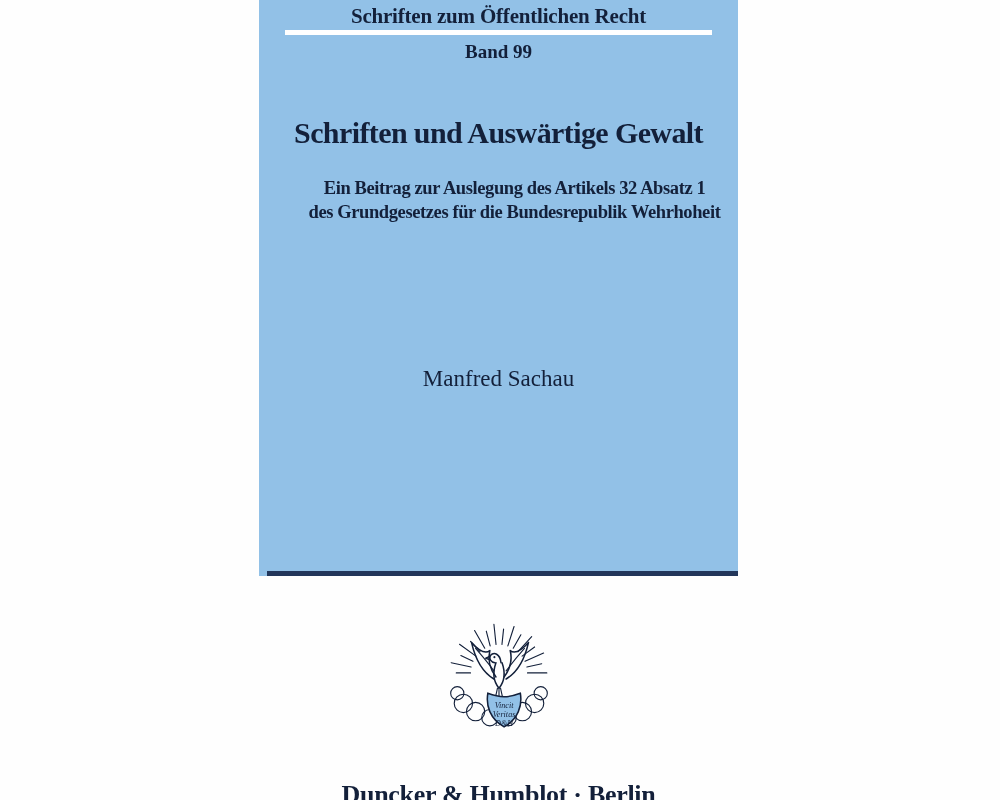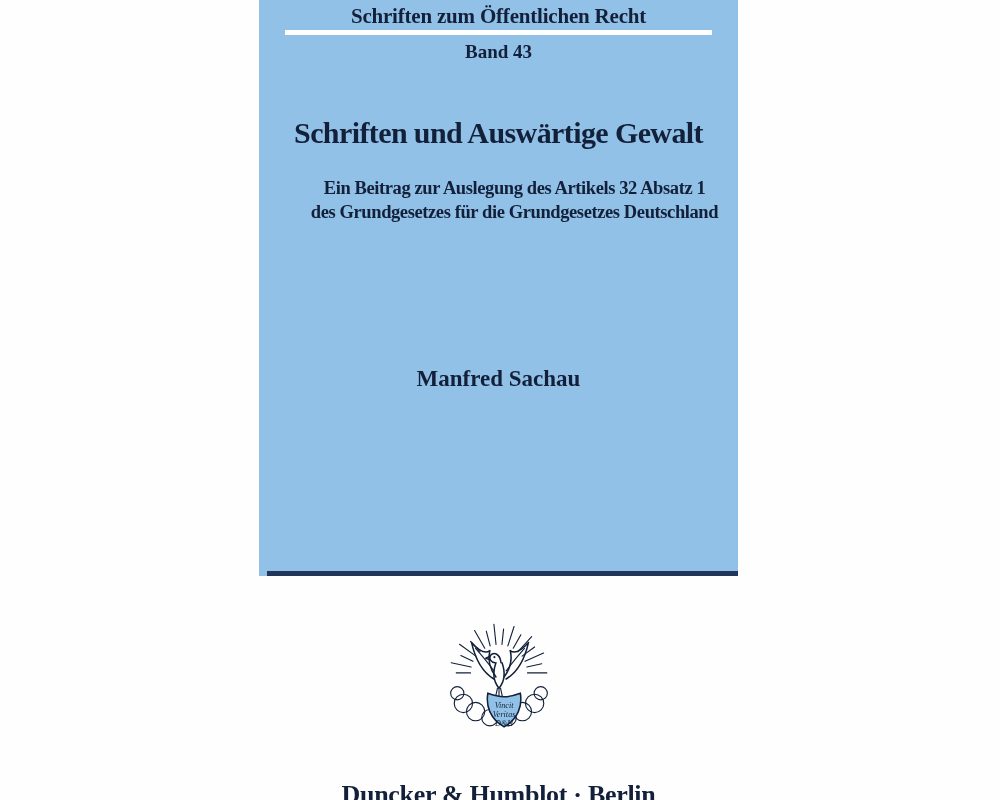--- a/index.html
+++ b/index.html
@@ -47,21 +47,21 @@
   .subtitle {
     top: 176px;
     font-size: 18.5px; font-weight: bold; line-height: 24px; letter-spacing: -0.4px; padding-left: 32px;
   }
   .von {
     top: 328px;
     font-size: 17px; font-weight: bold;
   }
   .author {
     top: 366px;
-    font-size: 23px; font-weight: bold;
+    font-size: 23px; font-weight: normal;
   }
   .logo {
     position: absolute;
     top: 620px; left: 50%;
     transform: translateX(-50%);
     width: 112px; height: 116px;
   }
   .logo svg { display: block; width: 100%; height: 100%; }
   .logo .stroke { fill: none; stroke: var(--ink); stroke-width: 1.5; stroke-linecap: round; stroke-linejoin: round; }
   .logo .thin { stroke-width: 1.1; }
@@ -84,27 +84,27 @@
 </style>
 </head>
 <body>
 
 <div class="cover">
 
   <div class="abs series-title">Schriften zum Öffentlichen Recht</div>
 
   <div class="series-rule"></div>
 
-  <div class="abs band">Band 43</div>
+  <div class="abs band">Band 99</div>
 
   <div class="abs book-title">Schriften und Auswärtige Gewalt</div>
 
   <div class="abs subtitle">
     <span>Ein Beitrag zur Auslegung des Artikels 32 Absatz 1</span><br>
-    <span>des Grundgesetzes für die Grundgesetzes Deutschland</span>
+    <span>des Grundgesetzes für die Bundesrepublik Wehrhoheit</span>
   </div>
 
 
   <div class="abs author">Manfred Sachau</div>
 
   <div class="logo">
     <svg viewBox="0 0 110 114" aria-hidden="true">
 
       <path class="stroke thin" d="
         M83,52 L102,52  M82.4,46.2 L97,43

